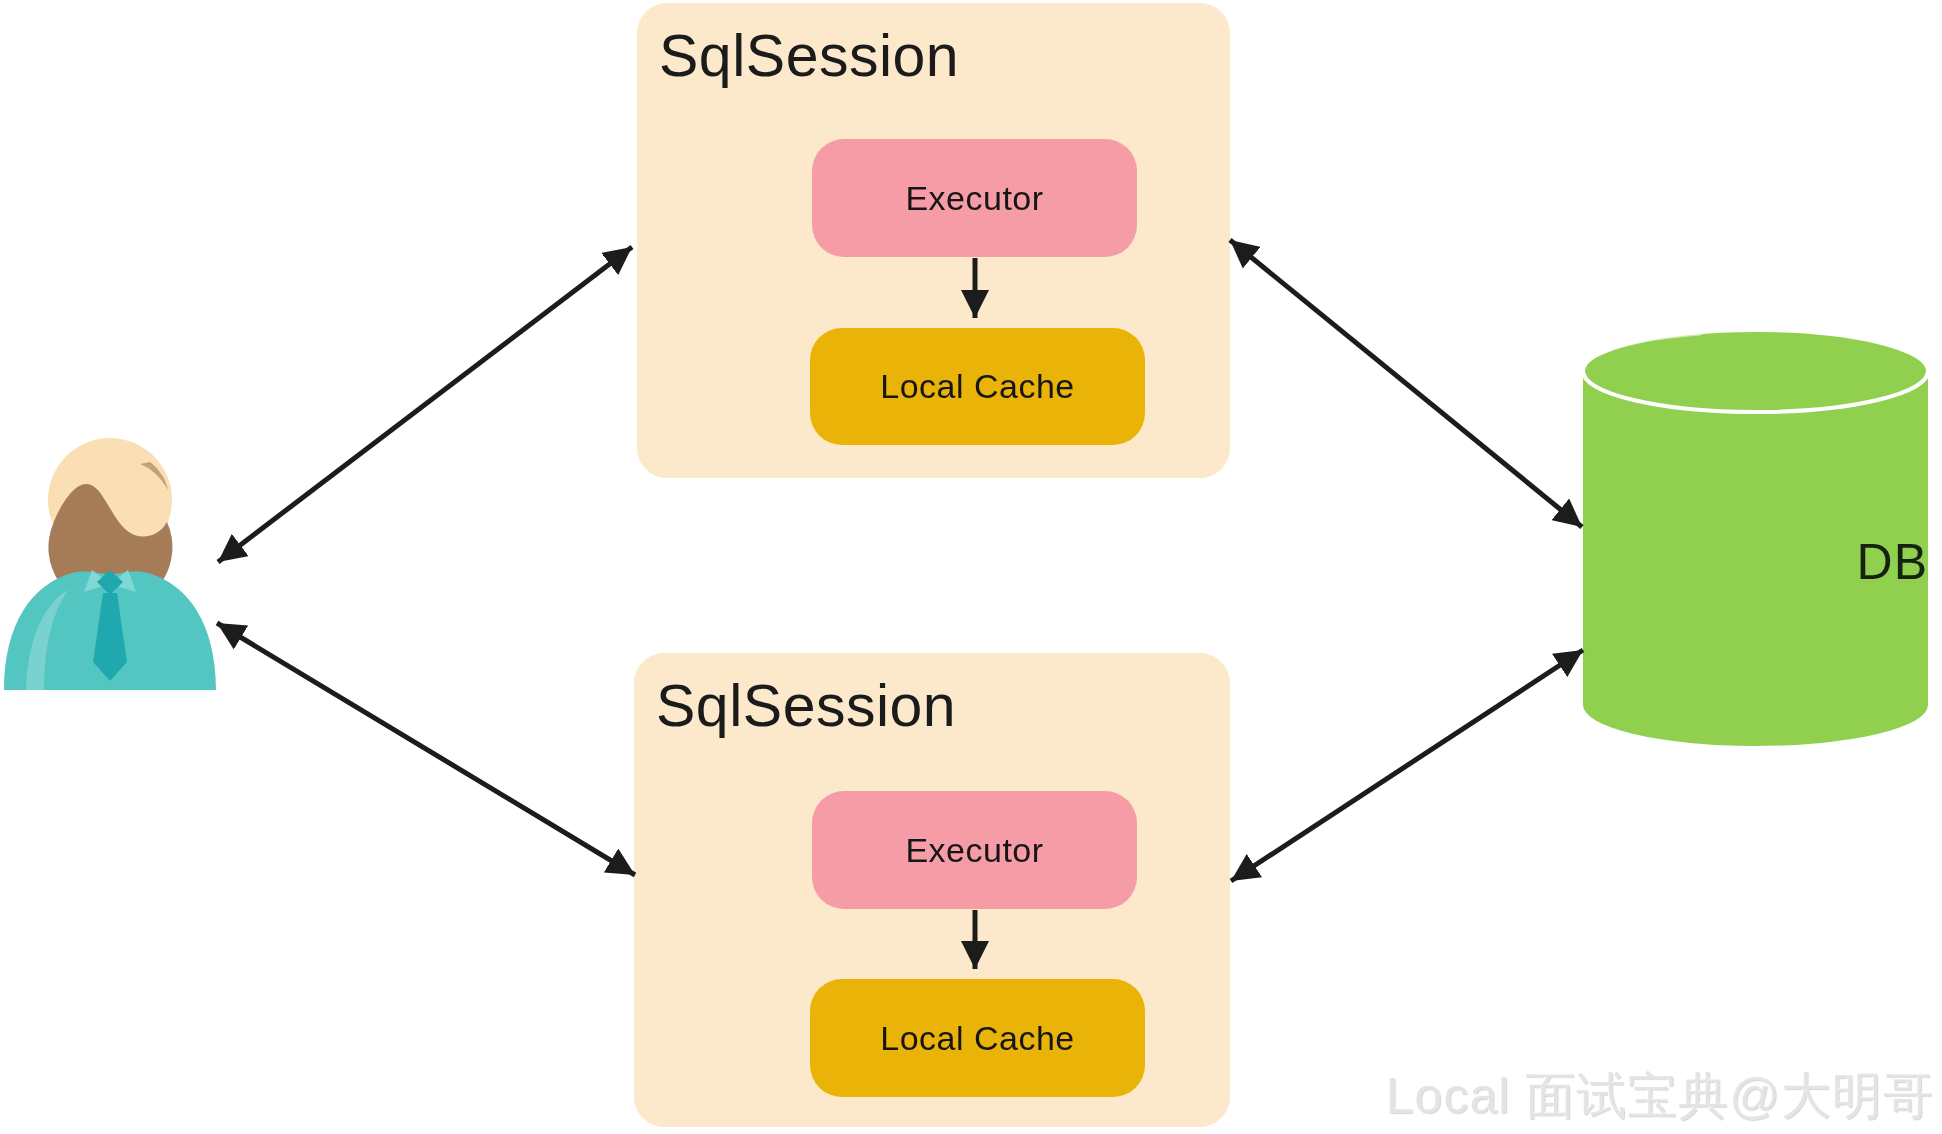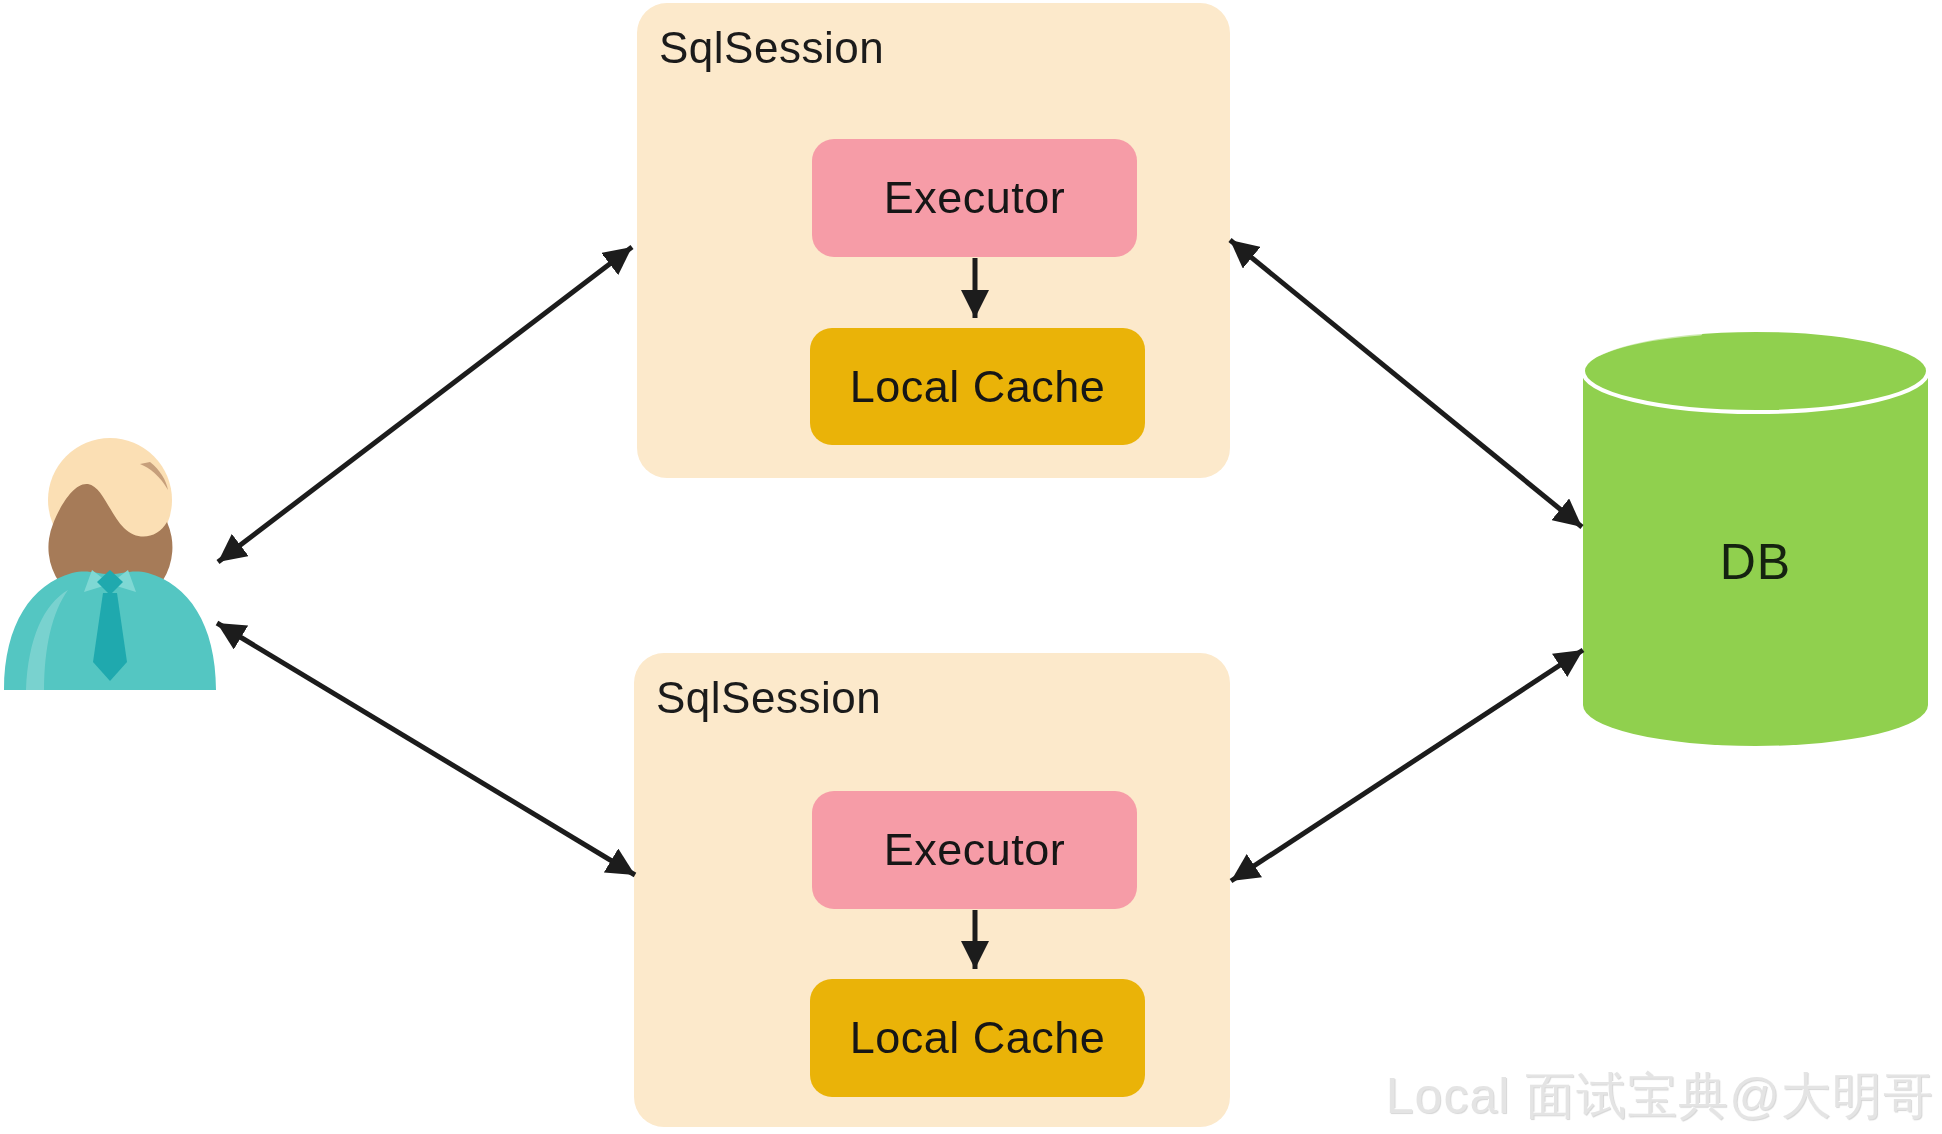--- a/index.html
+++ b/index.html
@@ -11,28 +11,28 @@
   }
   .session-box{
     position:absolute;
     background:#FCE9CB;
     border-radius:30px;
   }
   #session-top{left:637px;top:3px;width:593px;height:475px;}
   #session-bottom{left:634px;top:653px;width:596px;height:474px;}
   .session-title{
     position:absolute;left:22px;top:20px;
-    font-size:44px;line-height:1.15;color:#1b1b1b;
+    font-size:59px;line-height:1.15;color:#1b1b1b;
     letter-spacing:0.5px;
   }
   .pill{
     position:absolute;
     display:flex;align-items:center;justify-content:center;
-    font-size:45px;color:#161616;
-    border-radius:22px;
+    font-size:34px;color:#161616;
+    border-radius:32px;
     letter-spacing:0.5px;
   }
   .pill.executor{background:#F69CA7;}
   .pill.cache{background:#eab308;}
   #exec-top{left:812px;top:139px;width:325px;height:118px;}
   #cache-top{left:810px;top:328px;width:335px;height:117px;}
   #exec-bottom{left:812px;top:791px;width:325px;height:118px;}
   #cache-bottom{left:810px;top:979px;width:335px;height:118px;}
 
   #arrow-layer{
@@ -40,21 +40,21 @@
     pointer-events:none;
   }
   #user-icon-wrap{
     position:absolute;left:0px;top:432px;width:220px;height:258px;
   }
   #db-wrap{
     position:absolute;left:1580px;top:325px;width:352px;height:425px;
   }
   #db-label{
     position:absolute;left:1583px;top:533px;width:345px;
-    text-align:center;font-size:50px;color:#152210;
+    text-align:right;font-size:50px;color:#152210;
     letter-spacing:1px;
   }
   #watermark{
     position:absolute;right:8px;bottom:4px;
     font-size:50px;color:#E4E4E4;
     letter-spacing:1px;white-space:nowrap;
     text-shadow:-1px -1px 0 #ffffff, 1px 1px 1px #d6d6d6;
   }
 </style>
 </head>

